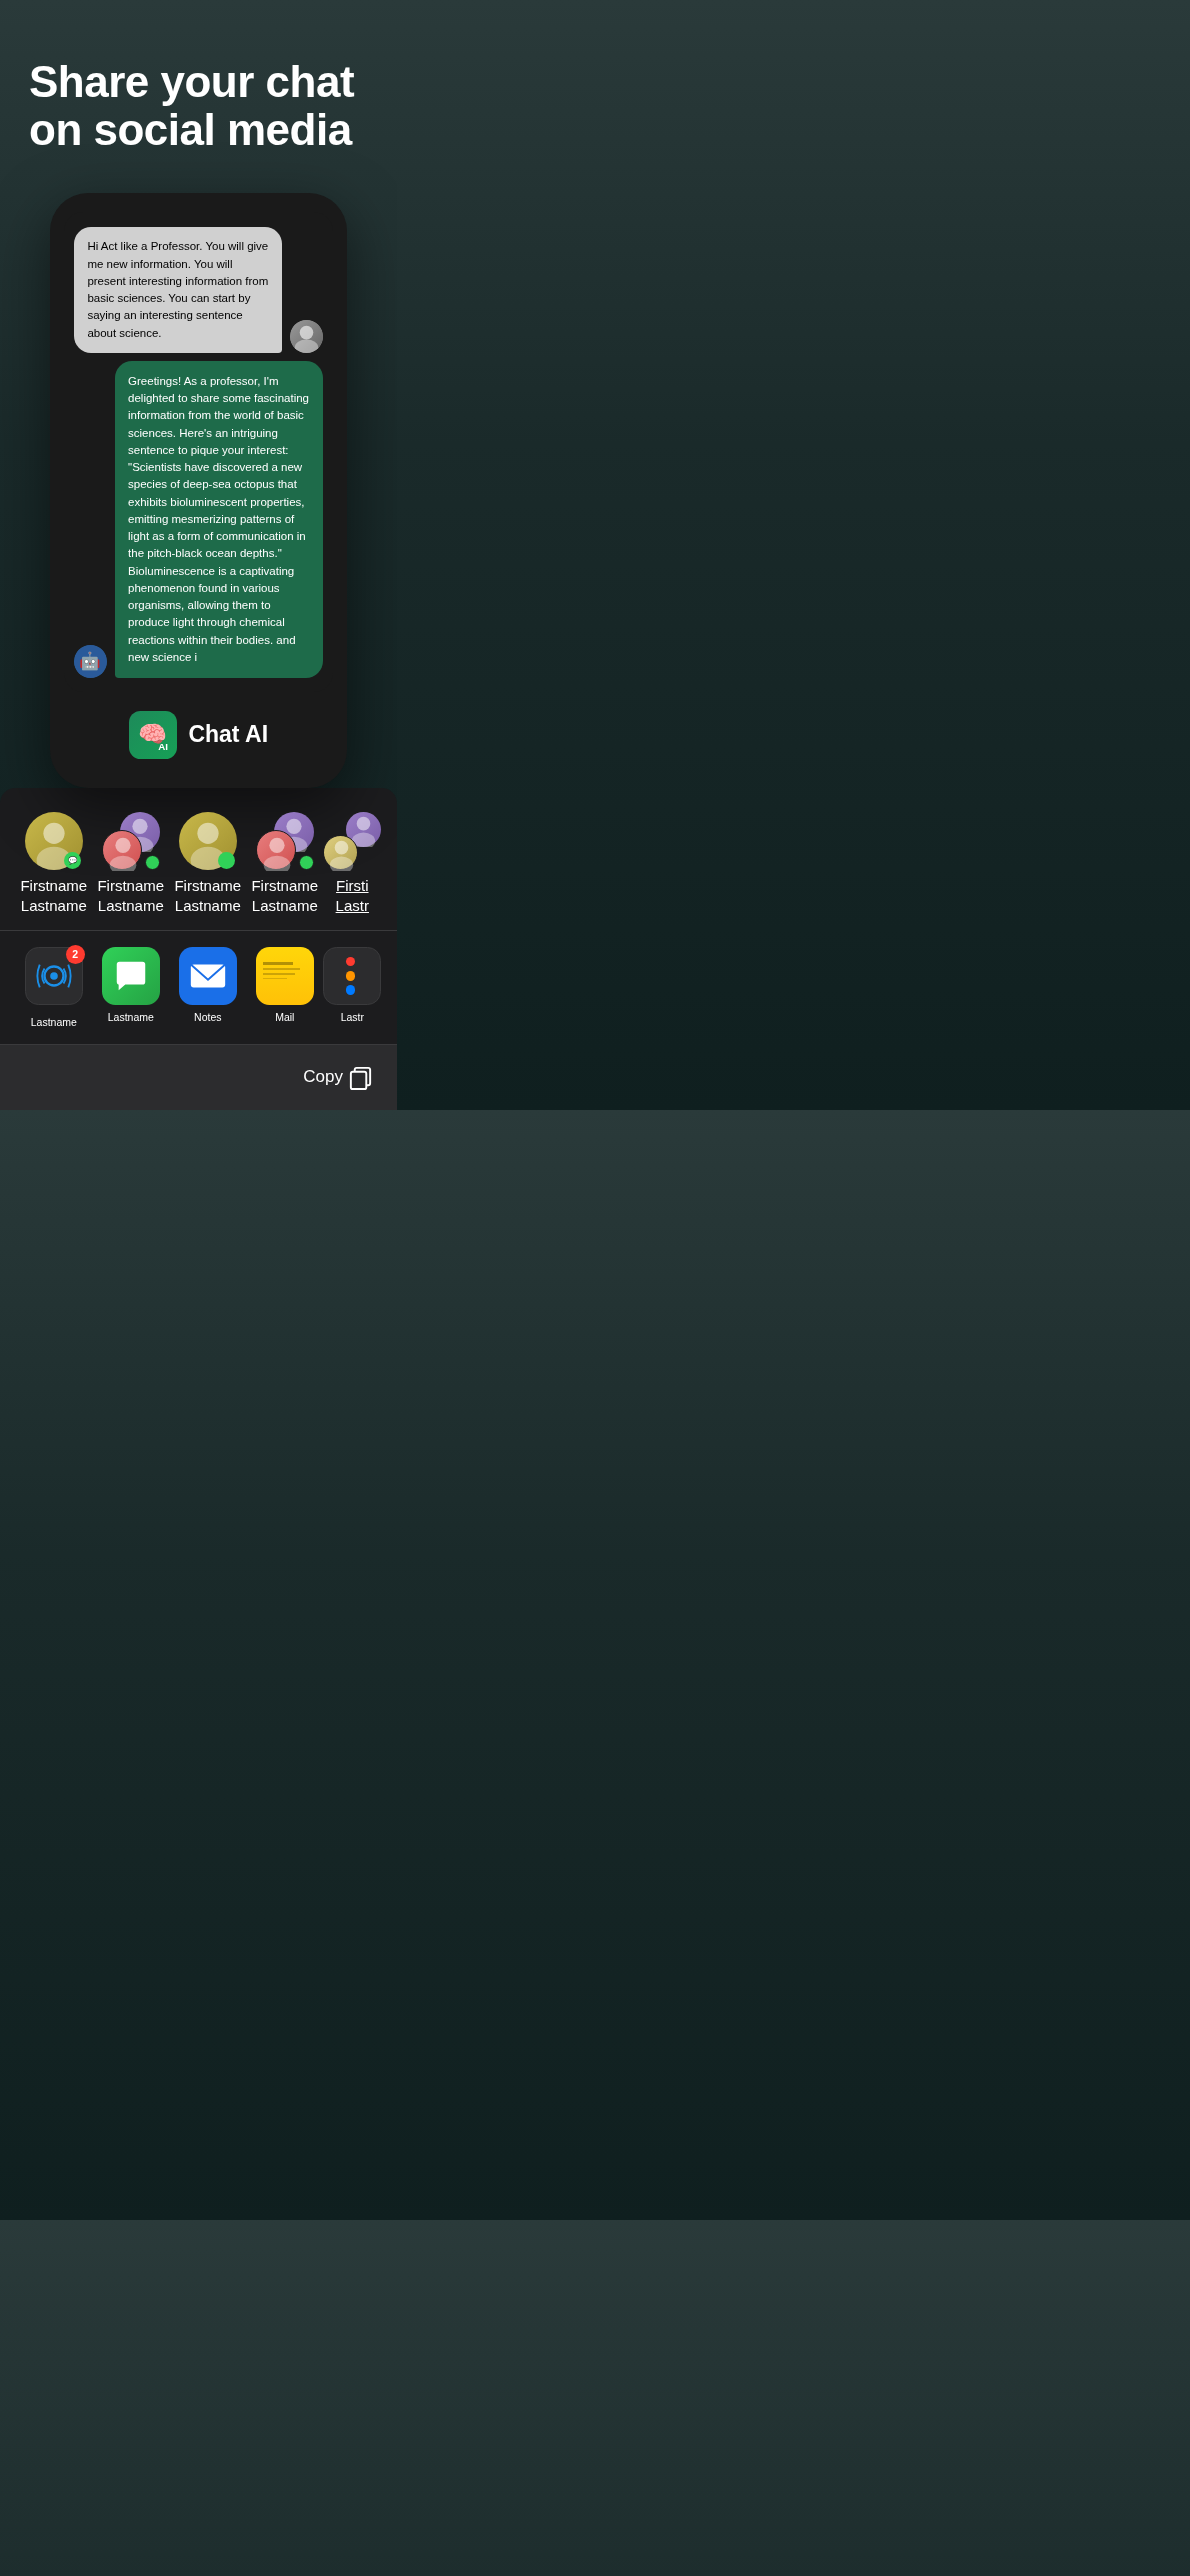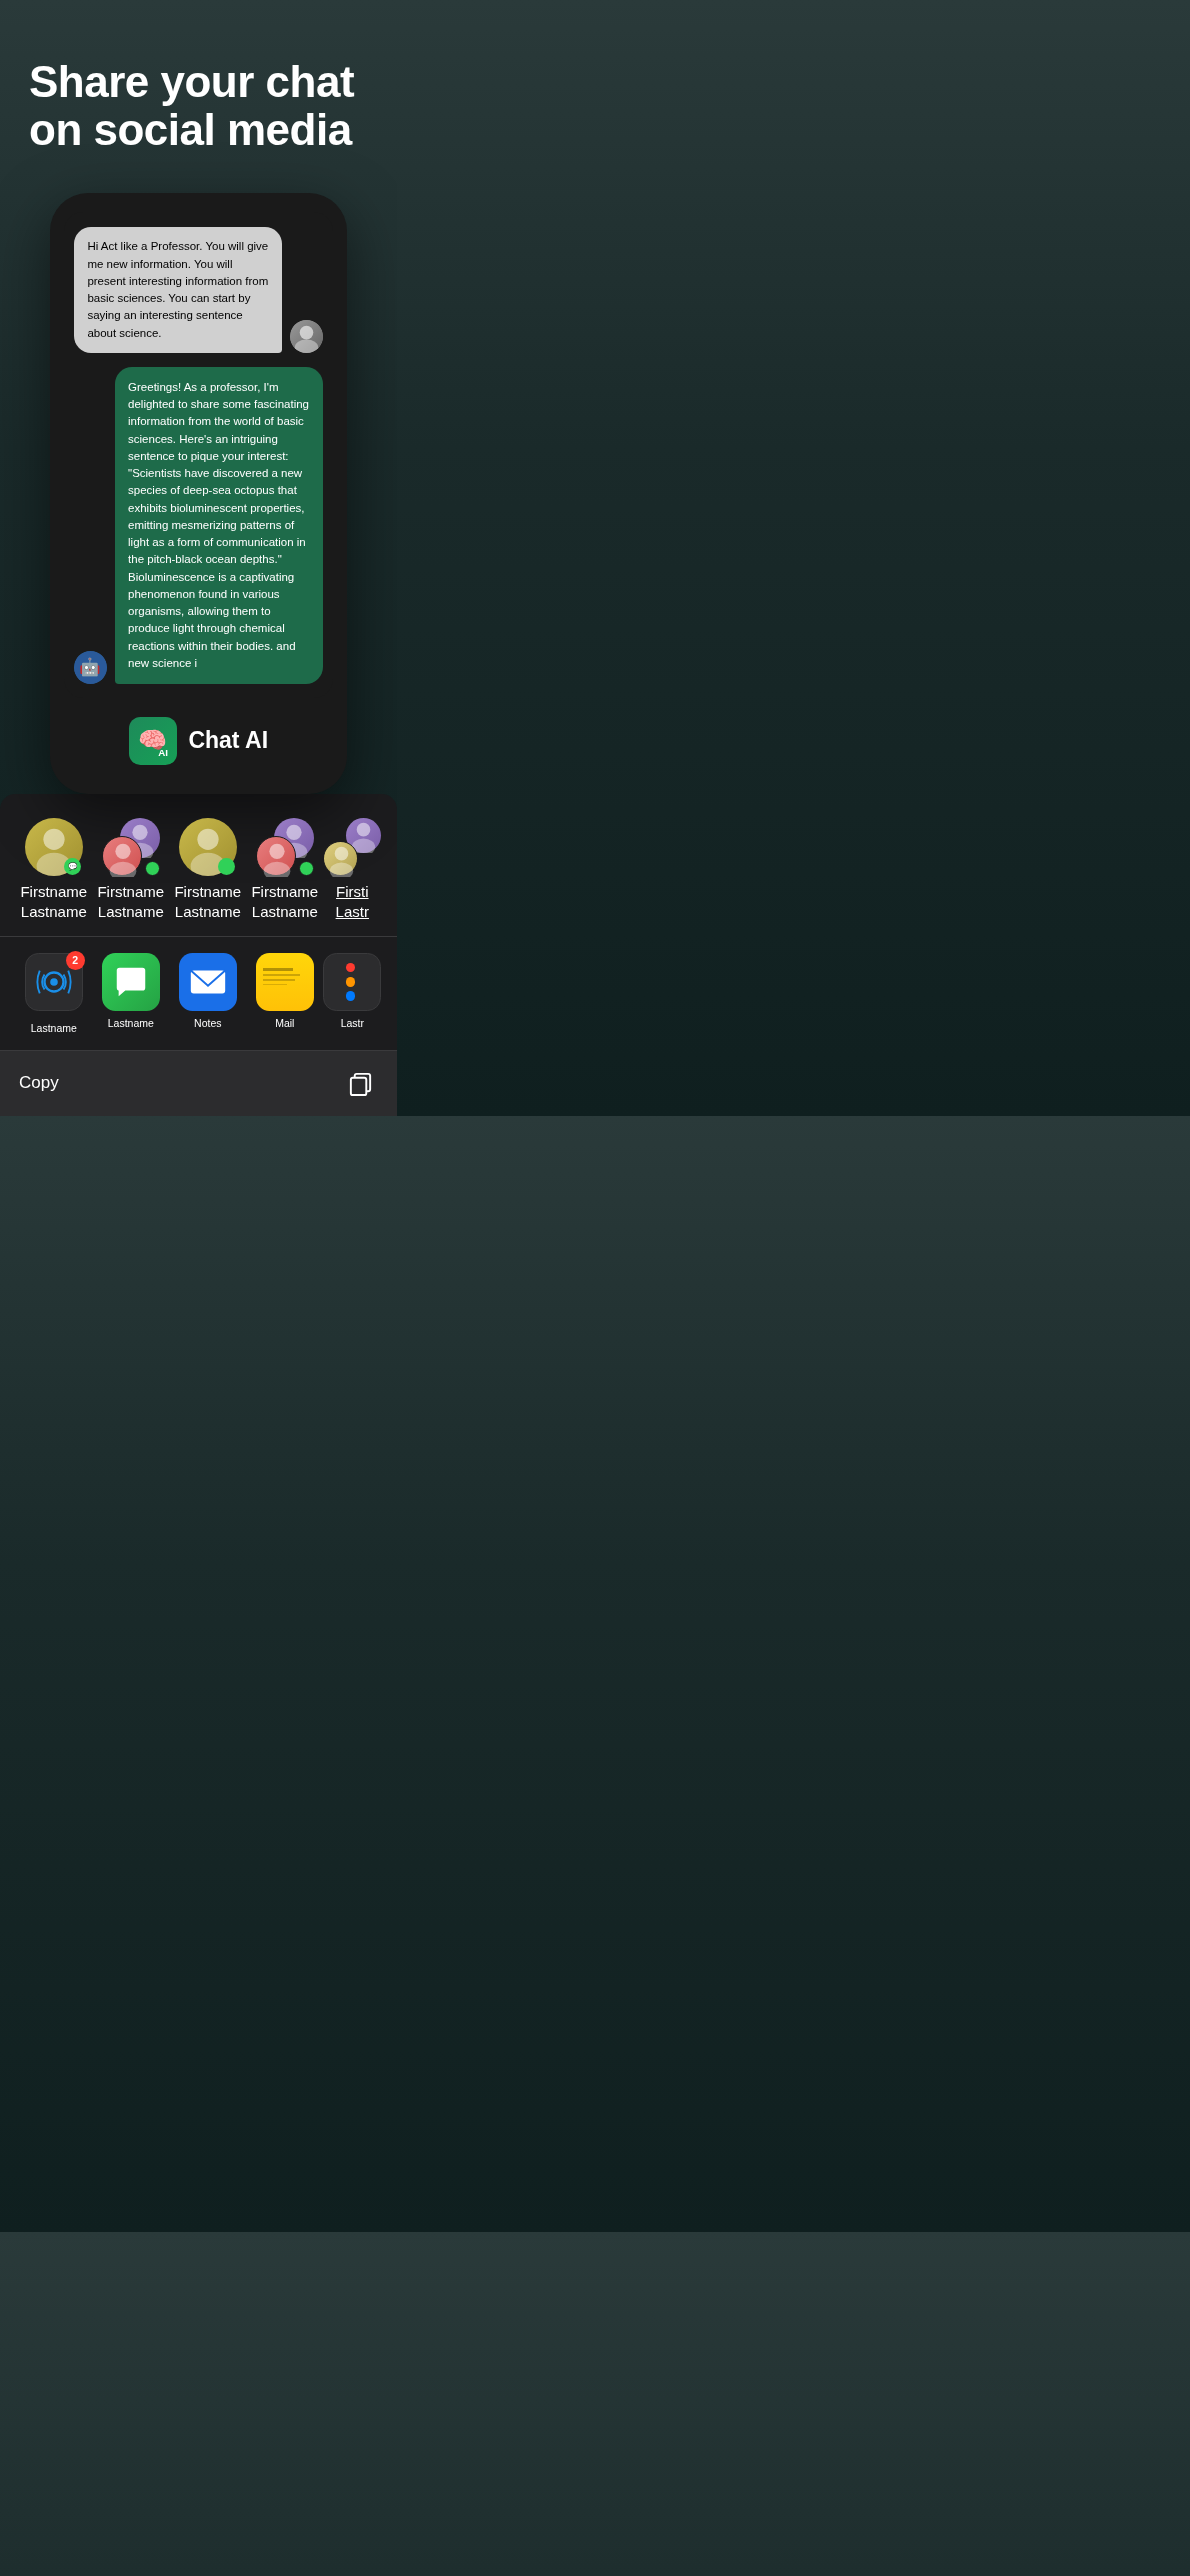--- a/index.html
+++ b/index.html
@@ -46,21 +46,21 @@
       border-radius: 19px;
       padding: 14.4px 9.6px;
       min-height: 268px;
     }
 
     .user-message-row {
       display: flex;
       justify-content: flex-end;
       align-items: flex-end;
       gap: 7.7px;
-      margin-bottom: 14px;
+      margin-bottom: 8px;
     }
 
     .user-bubble {
       background: #d0d0d0;
       color: #000;
       border-radius: 17px 17px 3.8px 17px;
       padding: 11.5px 13.4px;
       max-width: 211px;
       font-size: 11.5px;
       line-height: 1.5;
@@ -275,21 +275,21 @@
       font-weight: 700;
       color: white;
       z-index: 2;
     }
 
     .copy-bar {
       background: #2c2c2e;
       border-top: 0.5px solid #3a3a3c;
       padding: 15.3px 19px;
       display: flex;
-      justify-content: space-between;
+      justify-content: flex-end;
       align-items: center;
     }
 
     .copy-label {
       font-size: 17px;
       color: white;
     }
 
     .copy-icon-box {
       width: 35px;

